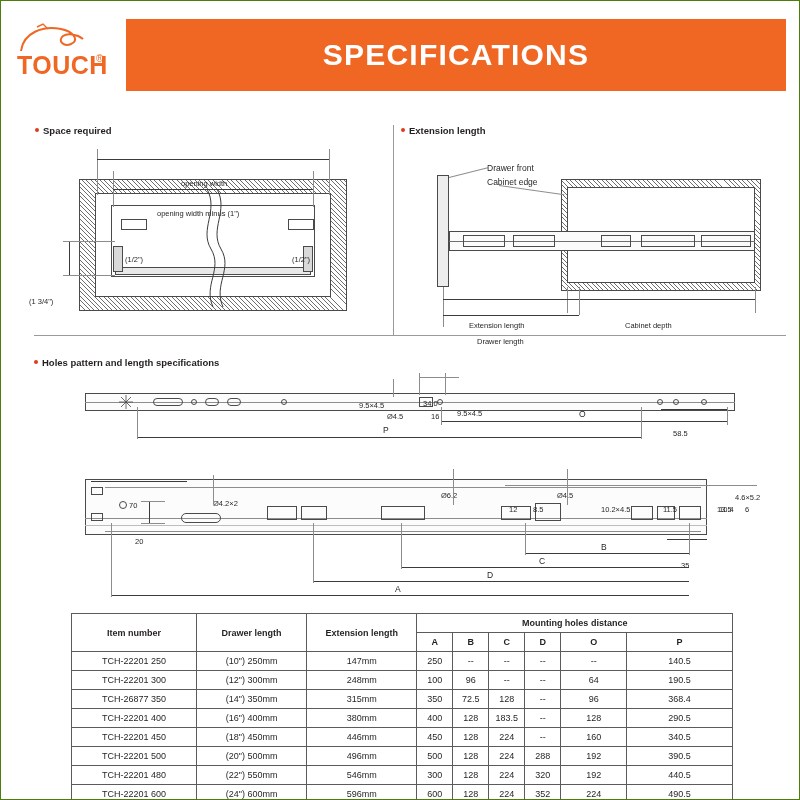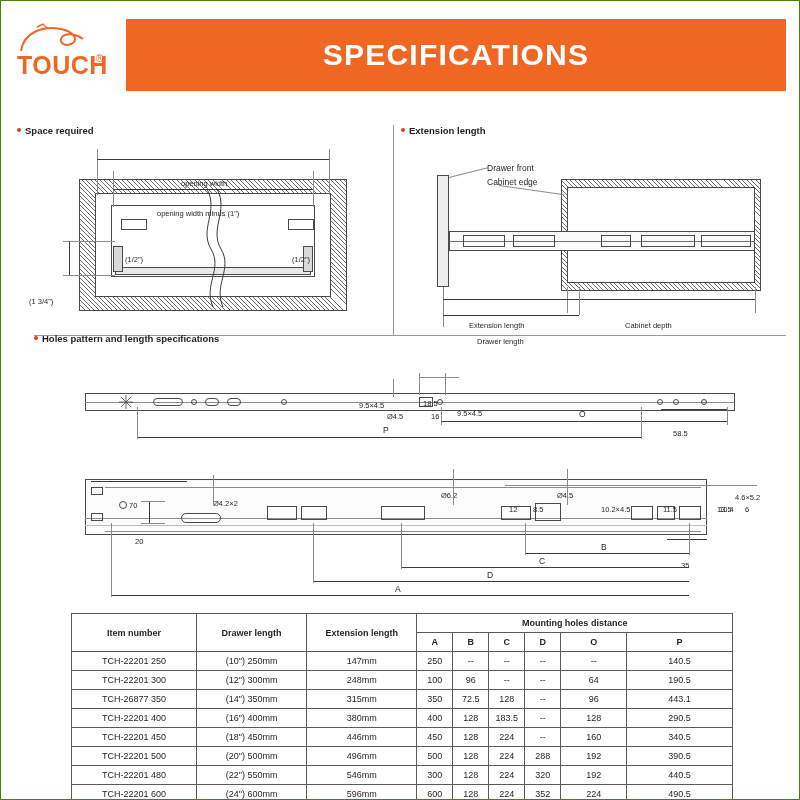--- a/index.html
+++ b/index.html
@@ -99,29 +99,29 @@
         <path d="M20 4 L26 1 L31 6" fill="none" stroke="#f06724" stroke-width="1.4"></path>
       </svg>
       <div class="logo-text">TOUCH</div>
       <div class="logo-reg">®</div>
     </div>
     <div class="header-bar">
       <div class="header-title">SPECIFICATIONS</div>
     </div>
   </div>
 
-  <div class="sec-label" style="left:16px; top:124px;">
+  <div class="sec-label" style="left:34px; top:124px;">
     <span class="dot"></span><span>Space required</span>
   </div>
   <div class="sec-label" style="left:400px; top:124px;">
     <span class="dot"></span><span>Extension length</span>
   </div>
   <div class="divider" style="left:33px; top:334px; width:752px;"></div>
   <div class="vdivider" style="left:392px; top:124px; height:210px;"></div>
-  <div class="sec-label" style="left:33px; top:332px;">
+  <div class="sec-label" style="left:33px; top:356px;">
     <span class="dot"></span><span>Holes pattern and length specifications</span>
   </div>
 
   <div>
 
     <div class="hatch" style="left:78px; top:178px; width:268px; height:132px;"></div>
     <div class="box" style="left:94px; top:192px; width:236px; height:104px; background:#ffffff;"></div>
 
     <div class="box" style="left:110px; top:204px; width:204px; height:72px; background:#ffffff;"></div>
     <div class="box" style="left:114px; top:266px; width:196px; height:8px; background:#e9e9e9;"></div>
@@ -205,21 +205,21 @@
     <div style="position:absolute; left:436px; top:398px; width:6px; height:6px; border:1px solid #4a4a4a; border-radius:50%;"></div>
     <div style="position:absolute; left:656px; top:398px; width:6px; height:6px; border:1px solid #4a4a4a; border-radius:50%;"></div>
     <div style="position:absolute; left:672px; top:398px; width:6px; height:6px; border:1px solid #4a4a4a; border-radius:50%;"></div>
     <div style="position:absolute; left:700px; top:398px; width:6px; height:6px; border:1px solid #4a4a4a; border-radius:50%;"></div>
     <svg style="position:absolute; left:116px; top:392px;" width="18" height="18">
       <path d="M2 9 H16 M9 2 V16 M4 4 L14 14 M14 4 L4 14" stroke="#4a4a4a" stroke-width="0.8" fill="none"></path>
     </svg>
 
     <div class="txt" style="left:358px; top:368px;">9.5×4.5</div>
     <div class="lnl vl" style="left:392px; top:378px; height:18px;"></div>
-    <div class="txt" style="left:422px; top:366px;">18.5</div>
+    <div class="txt" style="left:422px; top:366px;">34.0</div>
     <div class="txt" style="left:386px; top:379px;">Ø4.5</div>
     <div class="txt" style="left:430px; top:379px;">16</div>
     <div class="txt" style="left:456px; top:376px;">9.5×4.5</div>
     <div class="lnl hl" style="left:418px; top:376px; width:40px;"></div>
     <div class="lnl vl" style="left:418px; top:372px; height:22px;"></div>
     <div class="lnl vl" style="left:444px; top:372px; height:22px;"></div>
 
     <div class="ln hl" style="left:440px; top:420px; width:286px;"></div>
     <div class="lnl vl" style="left:440px; top:406px; height:18px;"></div>
     <div class="lnl vl" style="left:726px; top:406px; height:18px;"></div>
@@ -345,21 +345,21 @@
         </tr>
         <tr>
           <td>TCH-26877 350</td>
           <td>(14") 350mm</td>
           <td>315mm</td>
           <td>350</td>
           <td>72.5</td>
           <td>128</td>
           <td>--</td>
           <td>96</td>
-          <td>443.1</td>
+          <td>368.4</td>
         </tr>
         <tr>
           <td>TCH-22201 400</td>
           <td>(16") 400mm</td>
           <td>380mm</td>
           <td>400</td>
           <td>128</td>
           <td>183.5</td>
           <td>--</td>
           <td>128</td>

